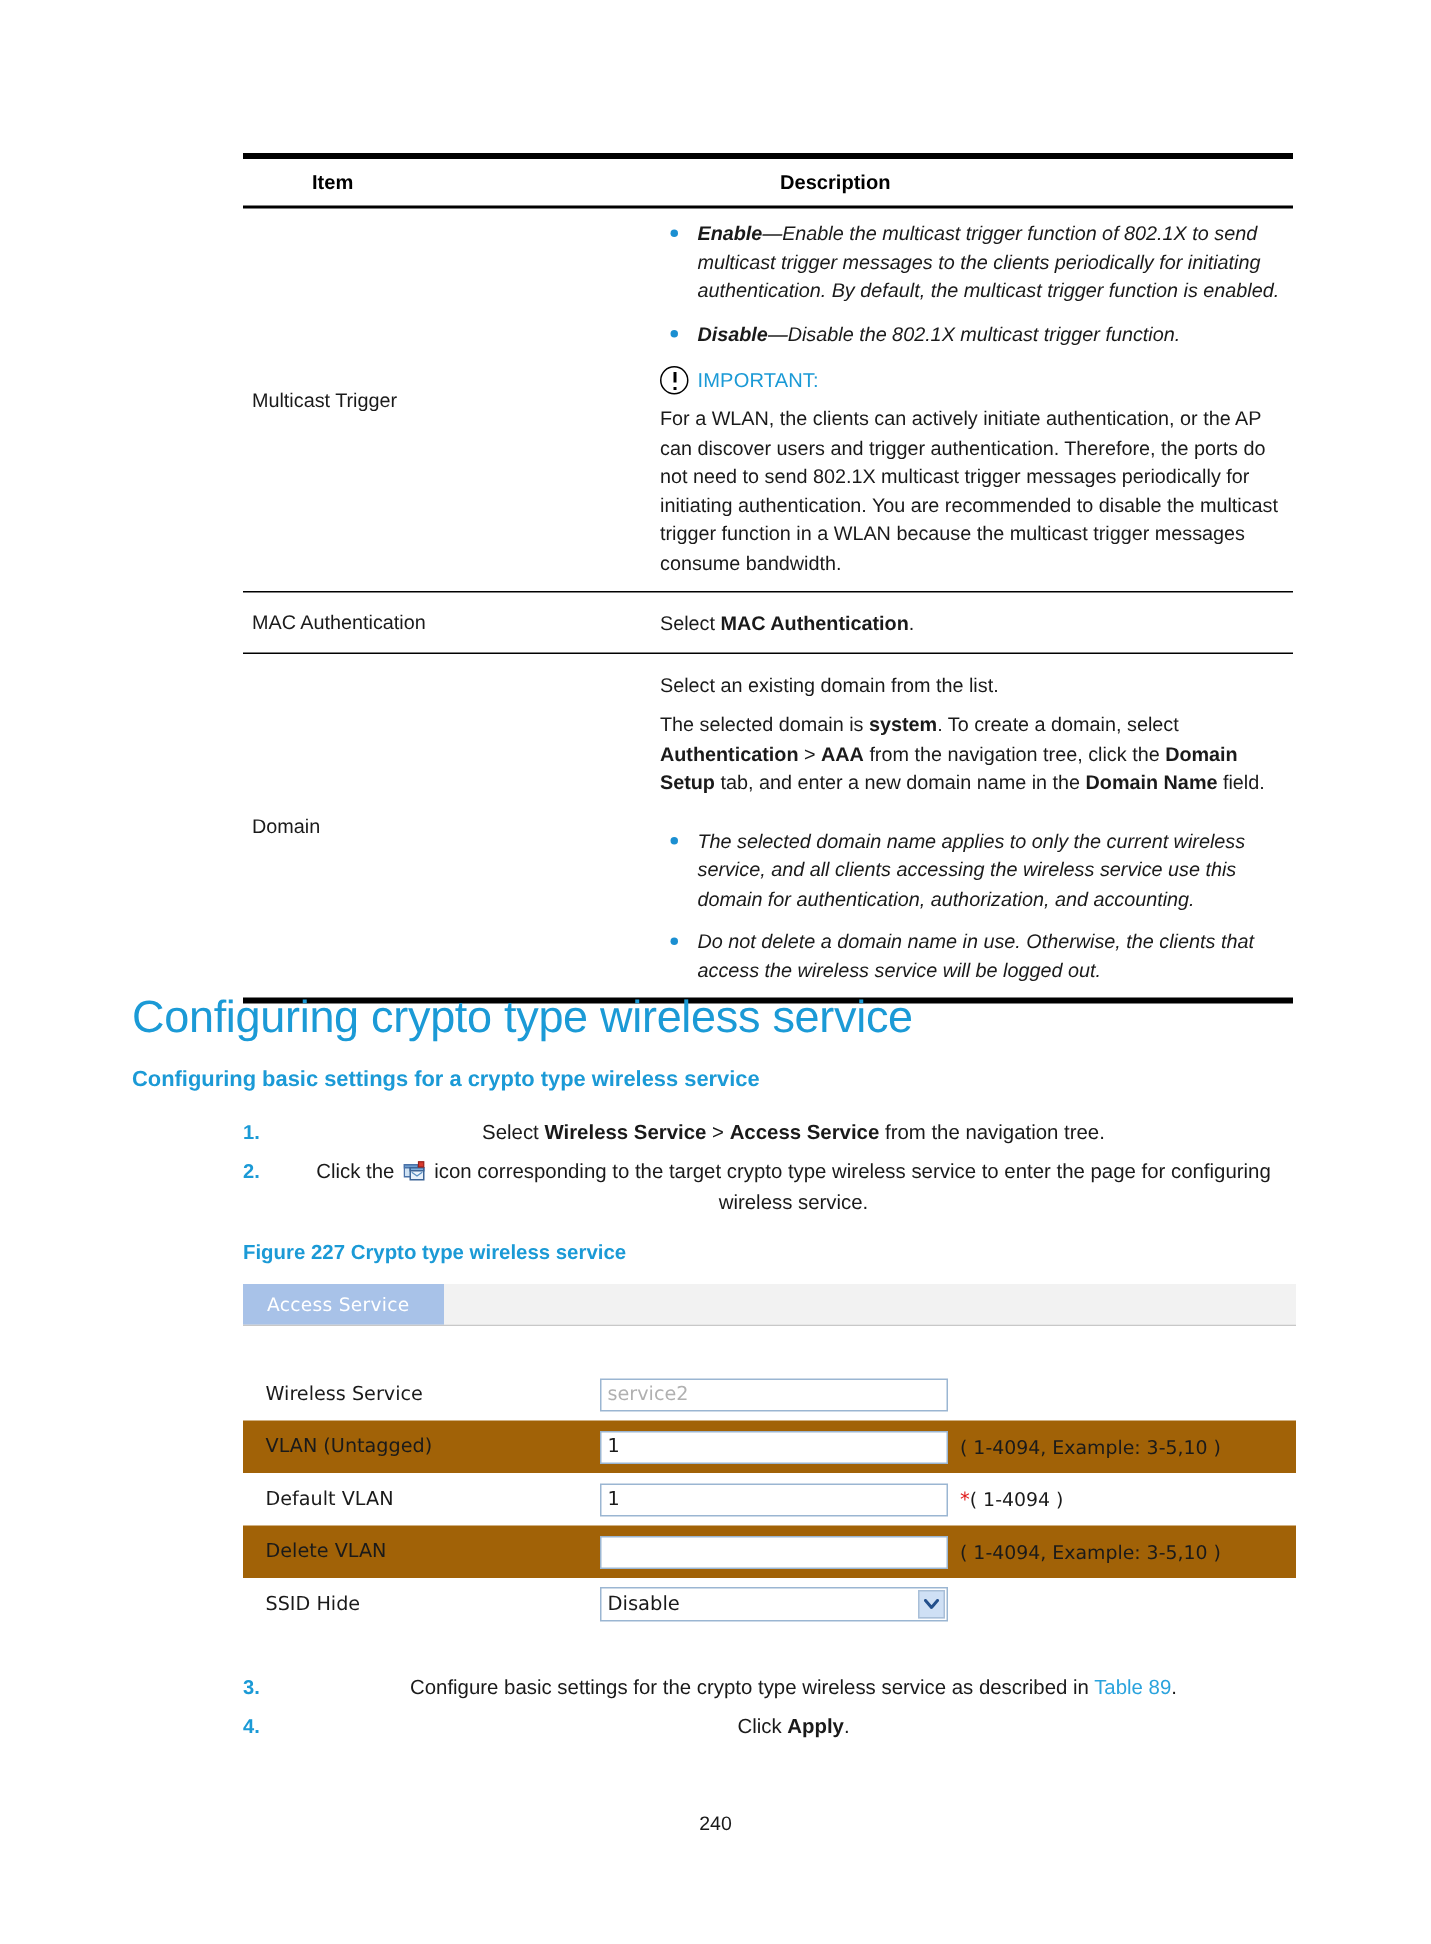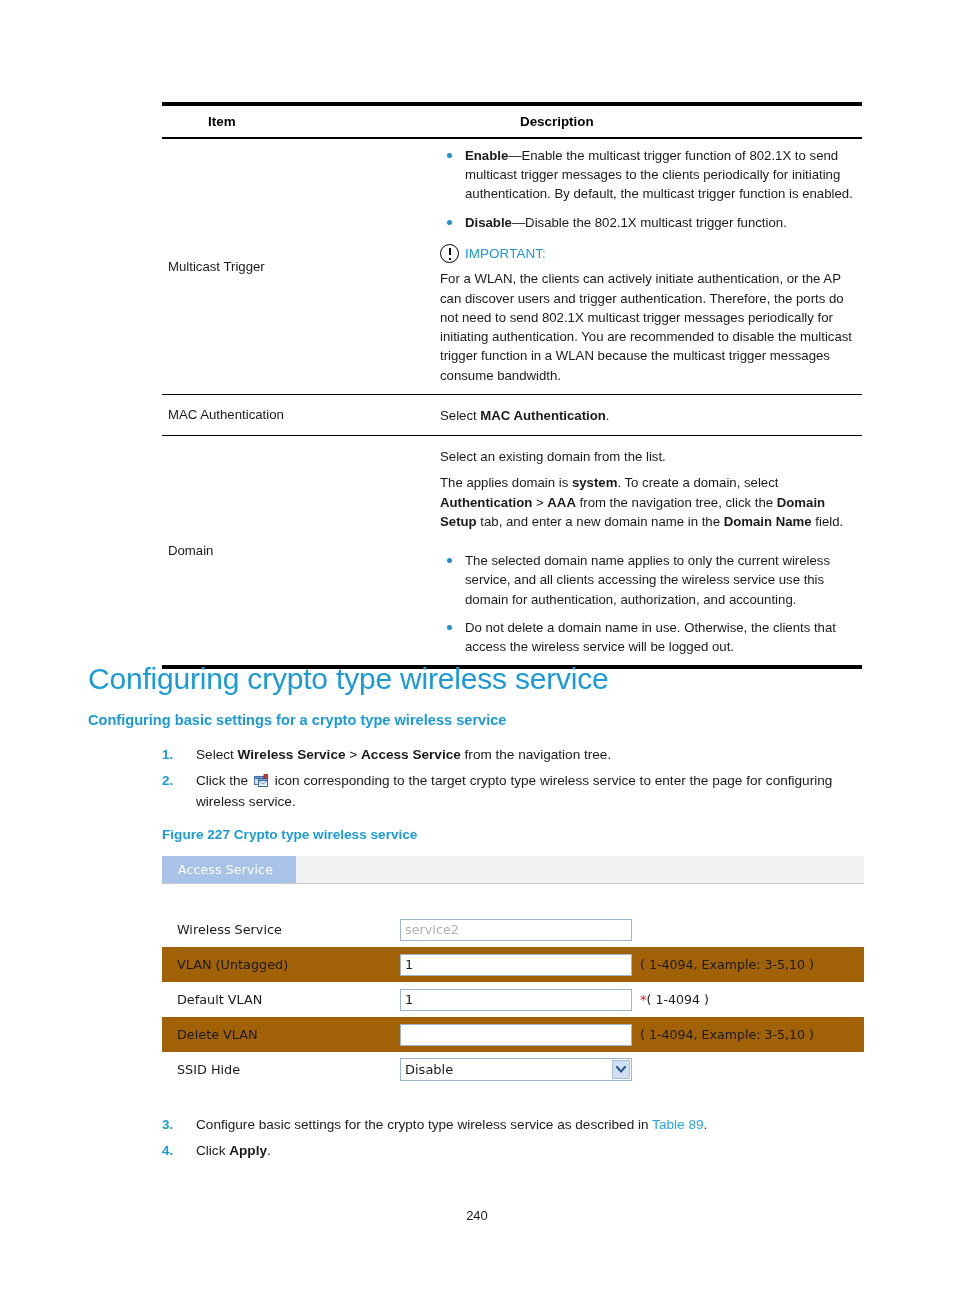--- a/index.html
+++ b/index.html
@@ -77,20 +77,21 @@
   ul.blist {
     margin: 0 0 0 0;
     padding: 0;
     list-style: none;
   }
   ul.blist li {
     position: relative;
     padding-left: 25px;
     margin-bottom: 9px;
     line-height: 1.46;
+    font-style: italic;
   }
   ul.blist li:last-child { margin-bottom: 0; }
   ul.blist li::before {
     content: "";
     position: absolute;
     left: 7px;
     top: 7px;
     width: 5px;
     height: 5px;
     border-radius: 50%;
@@ -180,21 +181,21 @@
     font-size: 13.6px;
     line-height: 1.5;
     color: #1a1a1a;
   }
   .step-num {
     flex: 0 0 34px;
     color: #1b9ad6;
     font-weight: bold;
     font-size: 13.4px;
   }
-  .step-txt { flex: 1 1 auto; }
+  .step-txt { flex: 1 1 auto; text-align: center; }
 
   .win-icon {
     display: inline-block;
     width: 15px;
     height: 14px;
     vertical-align: -3px;
     position: relative;
     margin: 0 2px;
   }
 
@@ -361,21 +362,21 @@
         <p class="para"><span>Select </span><b>MAC Authentication</b><span>.</span></p>
       </div>
     </div>
 
     <div class="rule-thin"></div>
 
     <div class="tbl-row">
       <div class="col-item mid-dom">Domain</div>
       <div class="col-desc">
         <p class="para">Select an existing domain from the list.</p>
-        <p class="para"><span>The applies domain is </span><b>system</b><span>. To create a domain, select </span><b>Authentication</b><span> &gt; </span><b>AAA</b><span> from the navigation tree, click the </span><b>Domain Setup</b><span> tab, and enter a new domain name in the </span><b>Domain Name</b><span> field.</span></p>
+        <p class="para"><span>The selected domain is </span><b>system</b><span>. To create a domain, select </span><b>Authentication</b><span> &gt; </span><b>AAA</b><span> from the navigation tree, click the </span><b>Domain Setup</b><span> tab, and enter a new domain name in the </span><b>Domain Name</b><span> field.</span></p>
         <ul class="blist" style="margin-top:20px;">
           <li>The selected domain name applies to only the current wireless service, and all clients accessing the wireless service use this domain for authentication, authorization, and accounting.</li>
           <li>Do not delete a domain name in use. Otherwise, the clients that access the wireless service will be logged out.</li>
         </ul>
       </div>
     </div>
 
     <div class="rule-thick"></div>
   </div>
 

